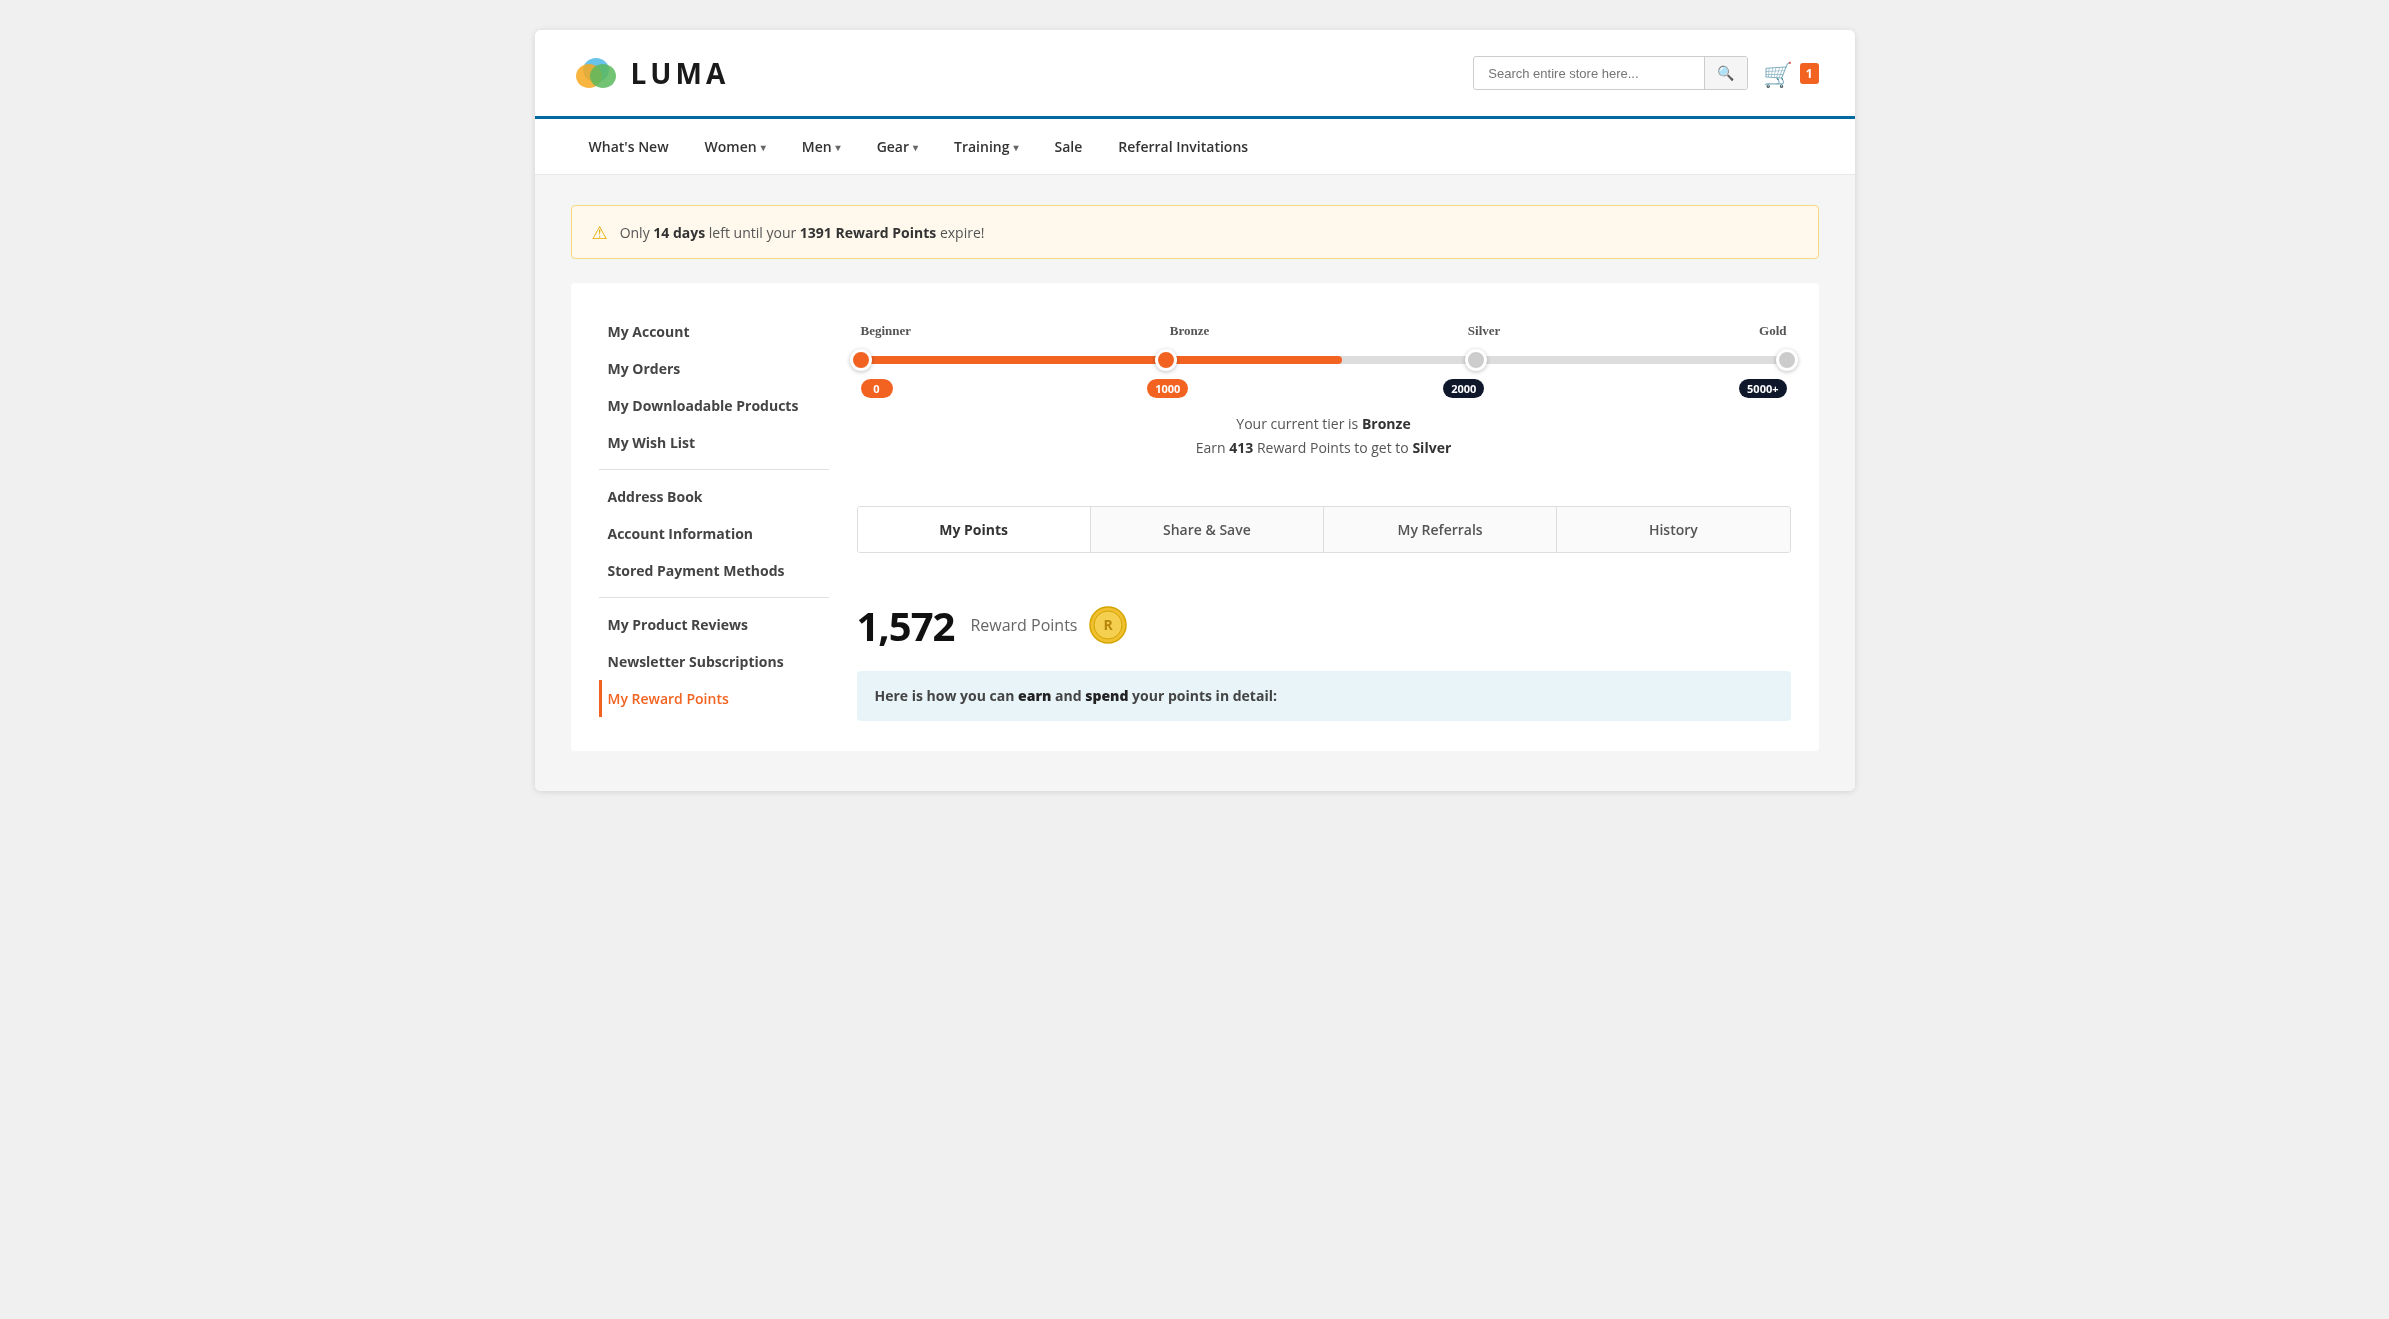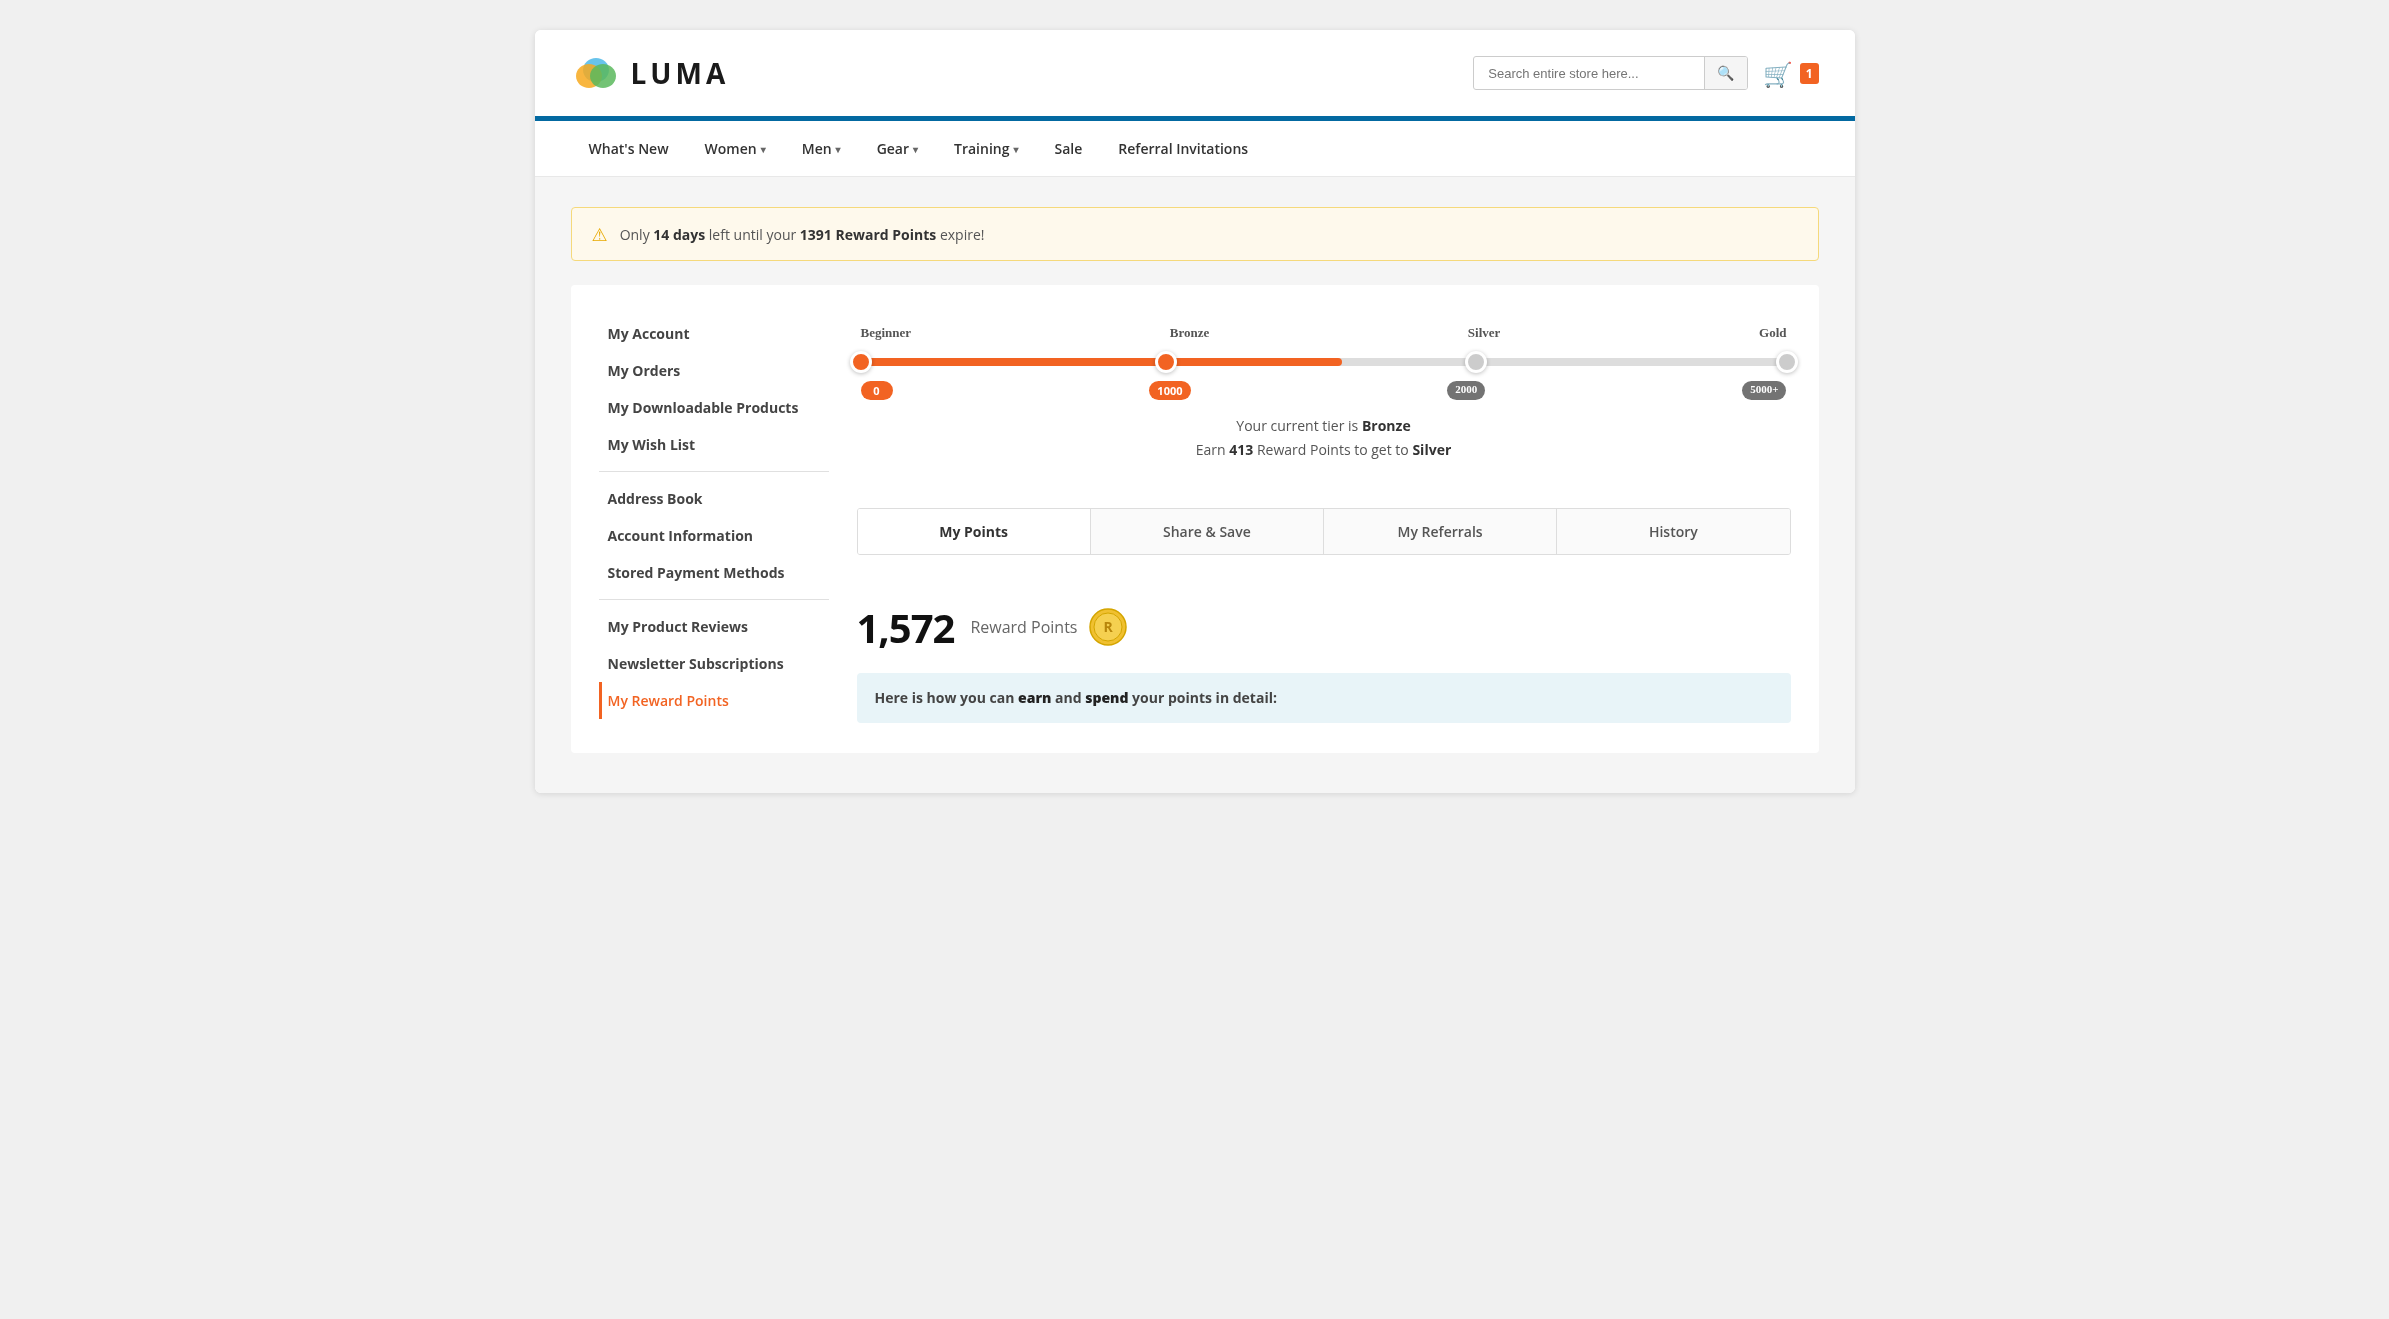--- a/index.html
+++ b/index.html
@@ -17,21 +17,21 @@
       box-shadow: 0 1px 6px rgba(0,0,0,0.12);
       overflow: hidden;
     }
 
     
     .header {
       display: flex;
       align-items: center;
       justify-content: space-between;
       padding: 18px 36px;
-      border-bottom: 5px solid #0369a1;
+      border-bottom: 3px solid #0369a1;
       background: #fff;
     }
     .logo-area {
       display: flex;
       align-items: center;
       gap: 10px;
     }
     .logo-icon {
       width: 50px;
       height: 50px;
@@ -257,22 +257,21 @@
       font-size: 11px;
       font-weight: 700;
       color: #fff;
       background: #f26322;
       border-radius: 10px;
       padding: 2px 8px;
       min-width: 32px;
       text-align: center;
     }
     .slider-badge.inactive {
-      background: #737373;
-      font-family: Liberation Serif, serif;
+      background: #0f172a;
     }
 
     .tier-status {
       text-align: center;
       margin-top: 14px;
       font-size: 14px;
       color: #555;
       line-height: 1.7;
     }
     .tier-status strong { color: #333; font-weight: 700; }

